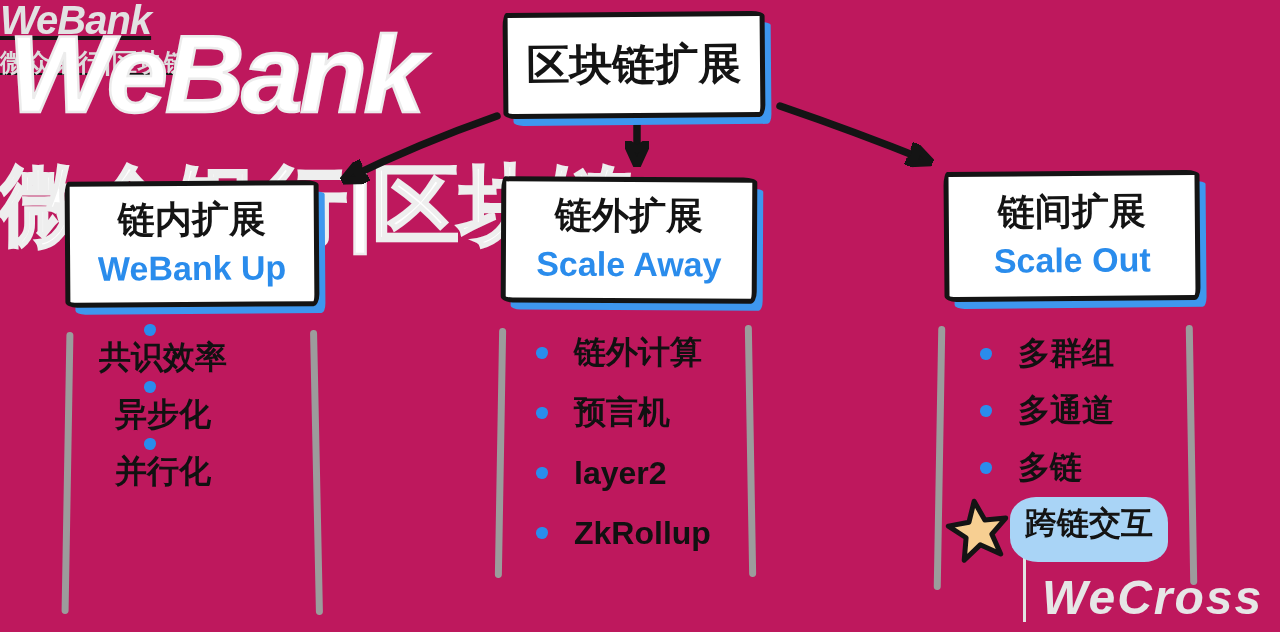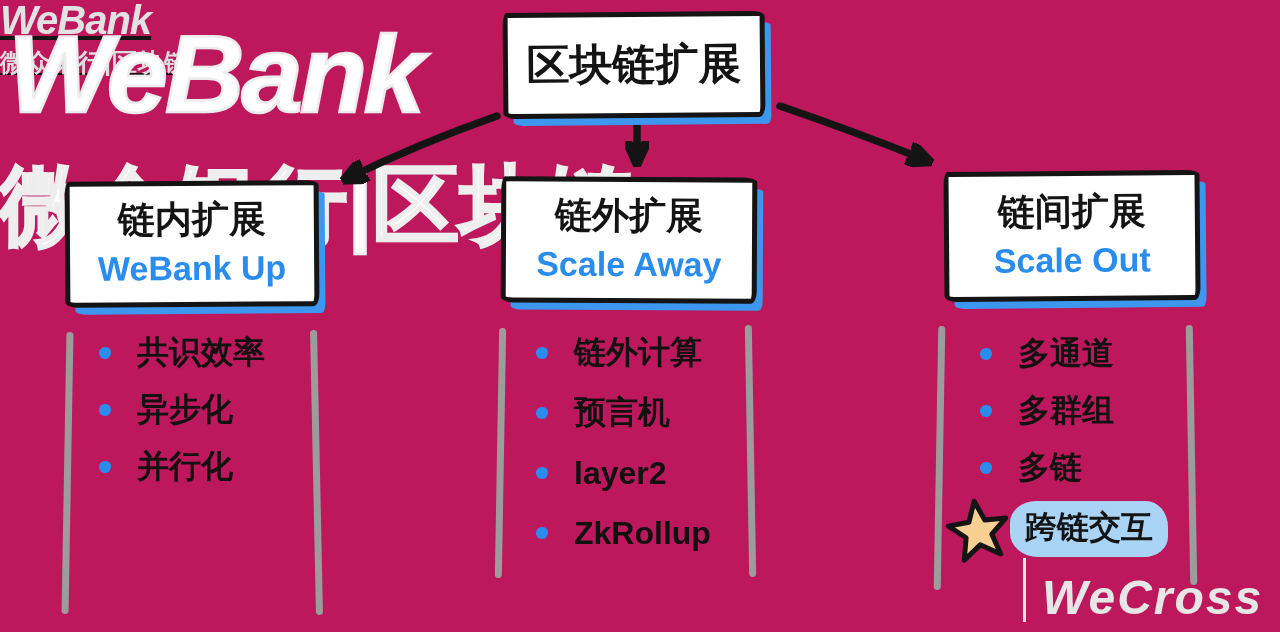--- a/index.html
+++ b/index.html
@@ -38,29 +38,29 @@
   .node-title{font-size:37px;font-weight:700;line-height:1.15;}
   .node-subtitle{font-size:34px;font-weight:600;color:#2a8cec;line-height:1.2;margin-top:6px;}
   .node-b1{left:65px;top:181px;width:244px;height:116px;transform:rotate(-0.4deg);}
   .node-b2{left:501px;top:177px;width:246px;height:116px;transform:rotate(0.3deg);}
   .node-b3{left:944px;top:171px;width:246px;height:120px;transform:rotate(-0.5deg);}
   
   .bracket{position:absolute;width:7px;background:#9c9c9c;border-radius:4px;z-index:2;}
   .list{position:absolute;z-index:2;list-style:none;margin:0;padding:0;}
   .list li{display:flex;align-items:center;font-size:32px;font-weight:600;color:#111;}
   .dot{width:12px;height:12px;border-radius:50% 45% 55% 50%;background:#2a8cec;margin-right:26px;flex:none;}
-  .list-1 li{height:57px;}
+  .list-1 li{height:57px;flex-direction:column;}
   .list-2 li{height:60px;}
   .list-3 li{height:57px;}
   
   .starred-row{position:absolute;left:946px;top:496px;z-index:2;display:flex;align-items:center;}
   .star-wrap{width:64px;height:66px;transform:rotate(-8deg);flex:none;}
   .hl-pill{
     margin-left:0px;background:#a9d4f6;color:#141414;font-size:32px;font-weight:700;
-    padding:5px 15px 7px 15px;border-radius:26px 22px 24px 28px / 22px 26px 20px 24px;
+    padding:5px 15px 16px 15px;border-radius:26px 22px 24px 28px / 22px 26px 20px 24px;
     white-space:nowrap;
   }
 </style>
 </head>
 <body>
 
 <div class="stage">
 
   <div class="wm wm-brand-top">WeBank</div>
   <div class="wm wm-tagline-top">微众银行|区块链</div>
@@ -136,25 +136,25 @@
         <span class="dot"></span>
         <span>ZkRollup</span>
       </li>
   </ul>
 
   <div class="bracket" style="left:936px;top:326px;height:264px;transform:rotate(1deg);"></div>
   <div class="bracket" style="left:1188px;top:325px;height:260px;transform:rotate(-1deg);"></div>
   <ul class="list list-3" style="left:980px;top:325px;">
     <li>
         <span class="dot"></span>
-        <span>多通道</span>
+        <span>多群组</span>
       </li>
     <li>
         <span class="dot"></span>
-        <span>多群组</span>
+        <span>多通道</span>
       </li>
     <li>
         <span class="dot"></span>
         <span>多链</span>
       </li>
   </ul>
 
   <div class="starred-row">
     <div class="star-wrap">
       <svg width="64" height="66" viewBox="0 0 64 66">

